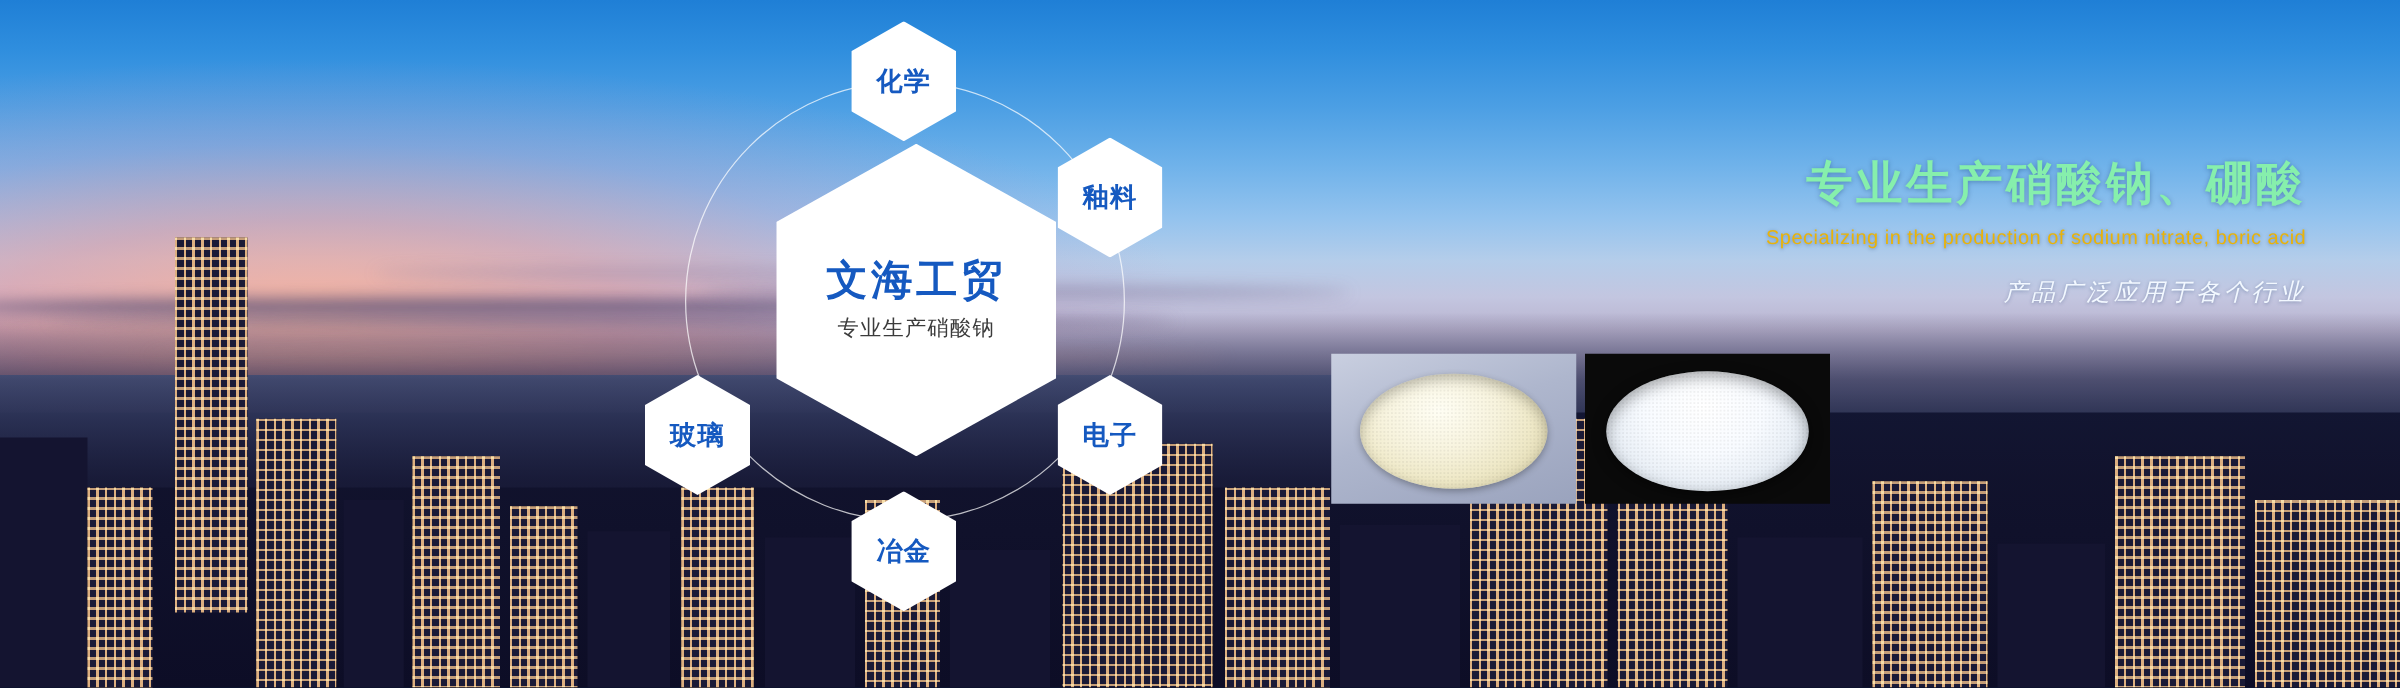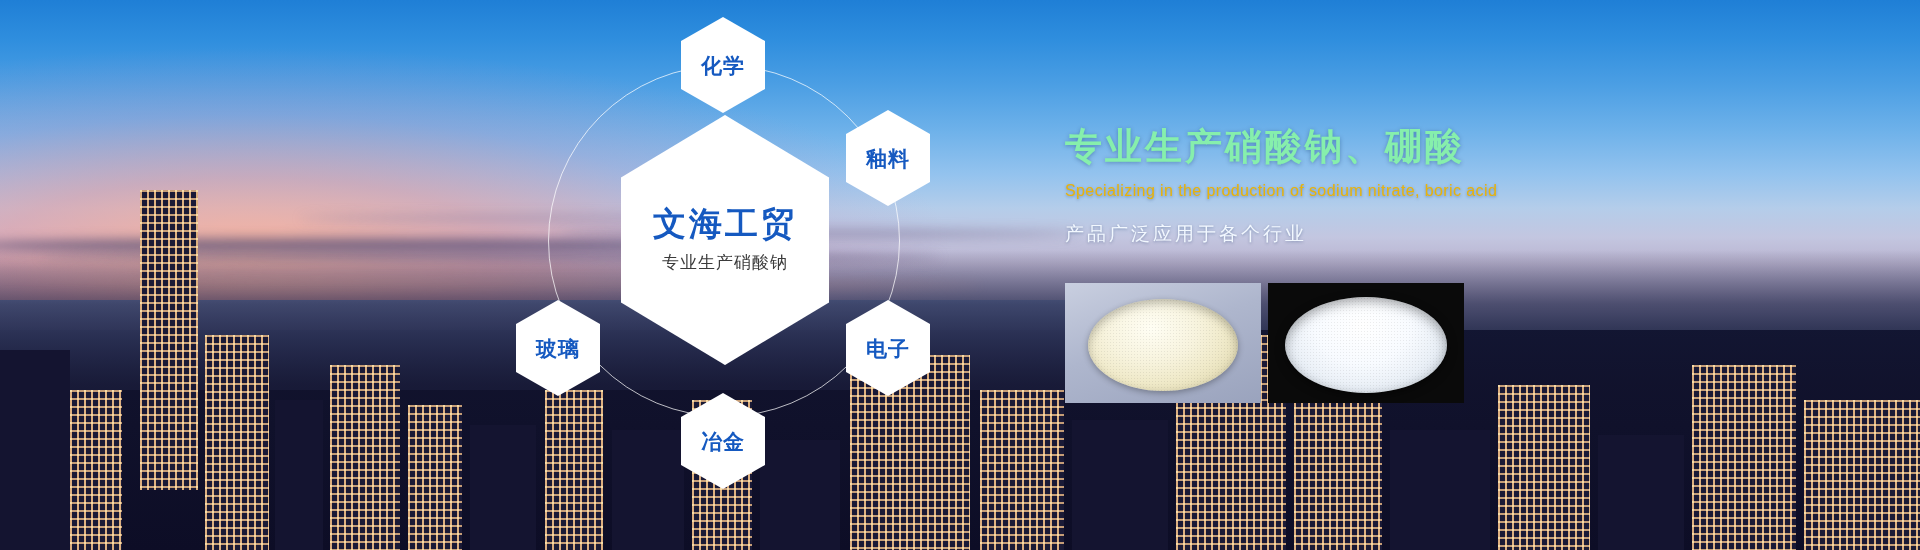--- a/index.html
+++ b/index.html
@@ -2,21 +2,21 @@
 <html lang="zh"><head>
 <meta charset="utf-8">
 <title>Banner</title>
 <style>
   html,body{margin:0;padding:0;}
   body{
     width:1920px;height:550px;overflow:hidden;
     font-family:"Liberation Sans","DejaVu Sans",sans-serif;
     background:#0b1430;
   }
-  .banner{position:relative;width:1920px;height:550px;overflow:hidden;}
+  .banner{position:relative;width:1920px;height:550px;overflow:hidden;text-align:right;}
 
   
   .bg{position:absolute;inset:0;overflow:hidden;}
   .sky{
     position:absolute;left:0;top:0;width:1920px;height:330px;
     background:
       radial-gradient(ellipse 900px 260px at 250px 250px,
          rgba(255,178,150,.85) 0%, rgba(238,150,150,.55) 28%,
          rgba(190,150,190,.30) 52%, rgba(120,150,210,0) 78%),
       linear-gradient(180deg,
@@ -74,21 +74,21 @@
     clip-path:polygon(50% 0%,100% 25%,100% 75%,50% 100%,0% 75%,0% 25%);
     display:flex;flex-direction:column;align-items:center;justify-content:center;
     box-sizing:border-box;
   }
   .hex-sm{width:84px;height:96px;}
   .hex-sm span{
     color:#1559c0;font-size:21px;font-weight:bold;letter-spacing:1px;
     line-height:1;white-space:nowrap;
   }
   .hex-center{
-    width:208px;height:250px;left:101px;top:90px;
+    width:224px;height:250px;left:101px;top:90px;
     box-shadow:0 0 28px rgba(255,255,255,.45);
   }
   .hex-center .cname{
     color:#1559c0;font-size:33px;font-weight:bold;letter-spacing:3px;
     line-height:1.1;white-space:nowrap;
   }
   .hex-center .csub{
     color:#3b3b3b;font-size:17px;letter-spacing:1px;margin-top:9px;white-space:nowrap;
   }
   
@@ -104,21 +104,21 @@
   .copy .h1{
     color:#86efac;font-size:37px;font-weight:bold;letter-spacing:3px;
     line-height:1.2;white-space:nowrap;
     text-shadow:0 1px 4px rgba(0,40,90,.35);
   }
   .copy .h2{
     color:#eab308;font-size:16px;letter-spacing:.4px;margin-top:13px;
     white-space:nowrap;text-shadow:0 1px 3px rgba(0,40,90,.35);
   }
   .copy .h3{
-    color:#f2f8ff;font-size:19px;letter-spacing:3px;
+    color:#f2f8ff;font-size:19px;font-style:italic;letter-spacing:3px;
     margin-top:21px;white-space:nowrap;
     font-family:"Liberation Serif","DejaVu Serif",serif;
     text-shadow:0 1px 3px rgba(0,40,90,.35);
   }
 
   
   .photos{position:absolute;left:1065px;top:283px;display:flex;gap:7px;}
   .photo{width:196px;height:120px;position:relative;overflow:hidden;}
   .photo.light{background:linear-gradient(160deg,#c9cfe0 0%,#aeb6cd 45%,#9aa3bd 100%);}
   .photo.dark{background:#0a0a0a;}

